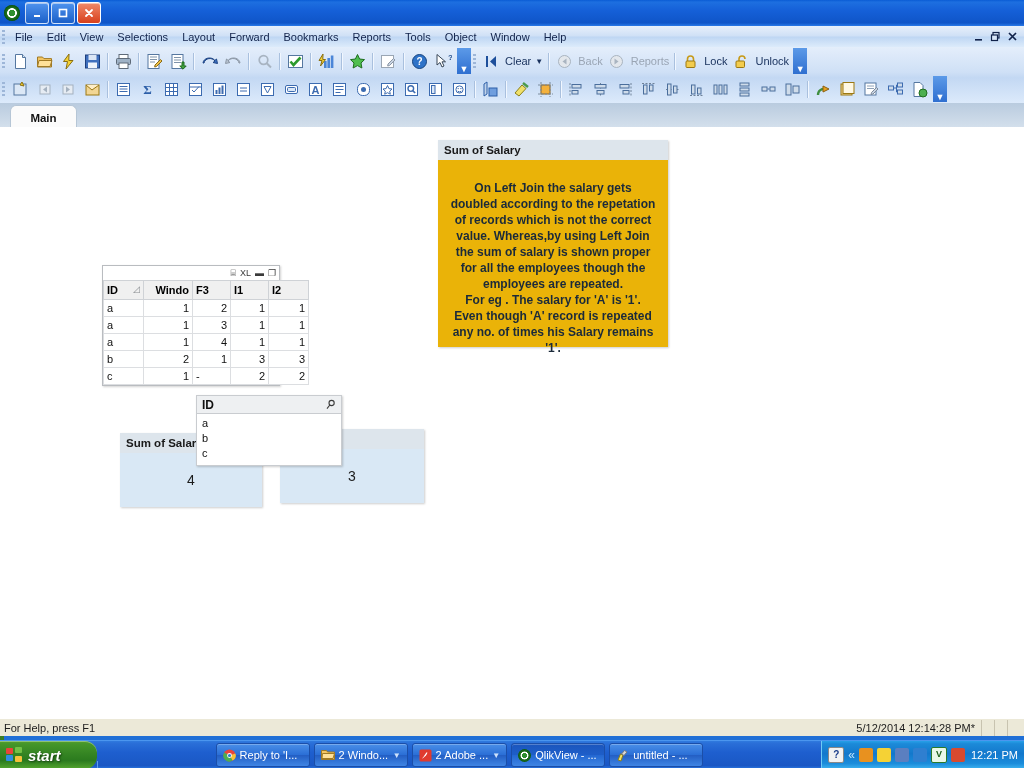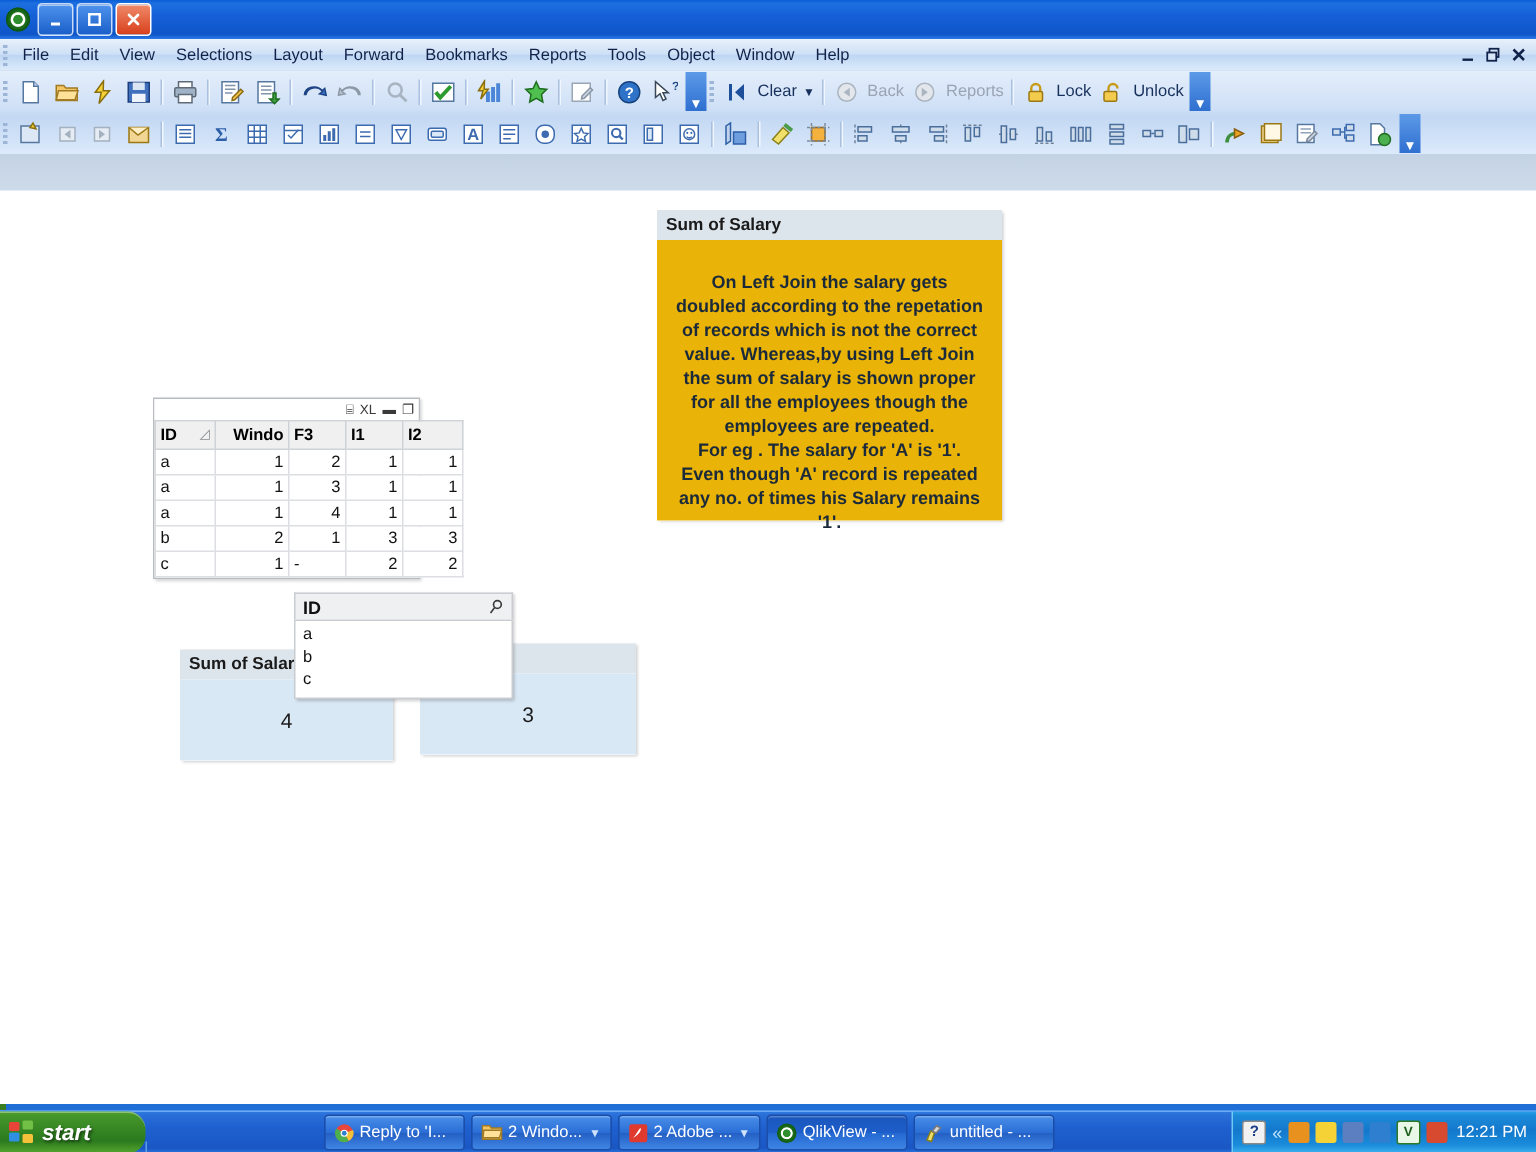--- a/index.html
+++ b/index.html
@@ -693,20 +693,25 @@
         <svg class="ico" width="17" height="17" viewBox="0 0 17 17">
             <path d="M3 1.5h6l3 3v11H3z" fill="#fff" stroke="#5577a0"></path>
             <circle cx="12" cy="12" r="4" fill="#4caf50" stroke="#1f6d1f"></circle>
           </svg>
       </div>
       <div class="overflow">▼</div>
     </div>
   </div>
 
   <div class="sheetarea">
+    <div class="tabstrip">
+      <div class="tab">
+        <span>Main</span>
+      </div>
+    </div>
 
     <div class="canvas">
 
       <div class="straight-table">
         <div class="qcap">
           <span class="cicon">⌸</span>
           <span class="cicon">XL</span>
           <span class="cicon">▬</span>
           <span class="cicon">❐</span>
         </div>
@@ -792,20 +797,29 @@
         <div class="items">
           <div>a</div>
           <div>b</div>
           <div>c</div>
         </div>
       </div>
 
     </div>
   </div>
 
+  <div class="statusbar">
+    <div class="sb-left">For Help, press F1</div>
+    <div class="sb-right">
+      <span class="sb-date">5/12/2014 12:14:28 PM*</span>
+      <span class="sb-pane"></span>
+      <span class="sb-pane"></span>
+      <span class="sb-pane"></span>
+    </div>
+  </div>
   <div class="sb-edge"></div>
 
   <div class="taskbar">
 
     <div class="startbtn">
       <span class="startflag">
         <i style="left:0;top:1px;background:#e8443a;"></i>
         <i style="left:9px;top:0px;background:#72c046;"></i>
         <i style="left:0;top:8px;background:#2f8fe0;"></i>
         <i style="left:9px;top:9px;background:#f5c13a;"></i>

